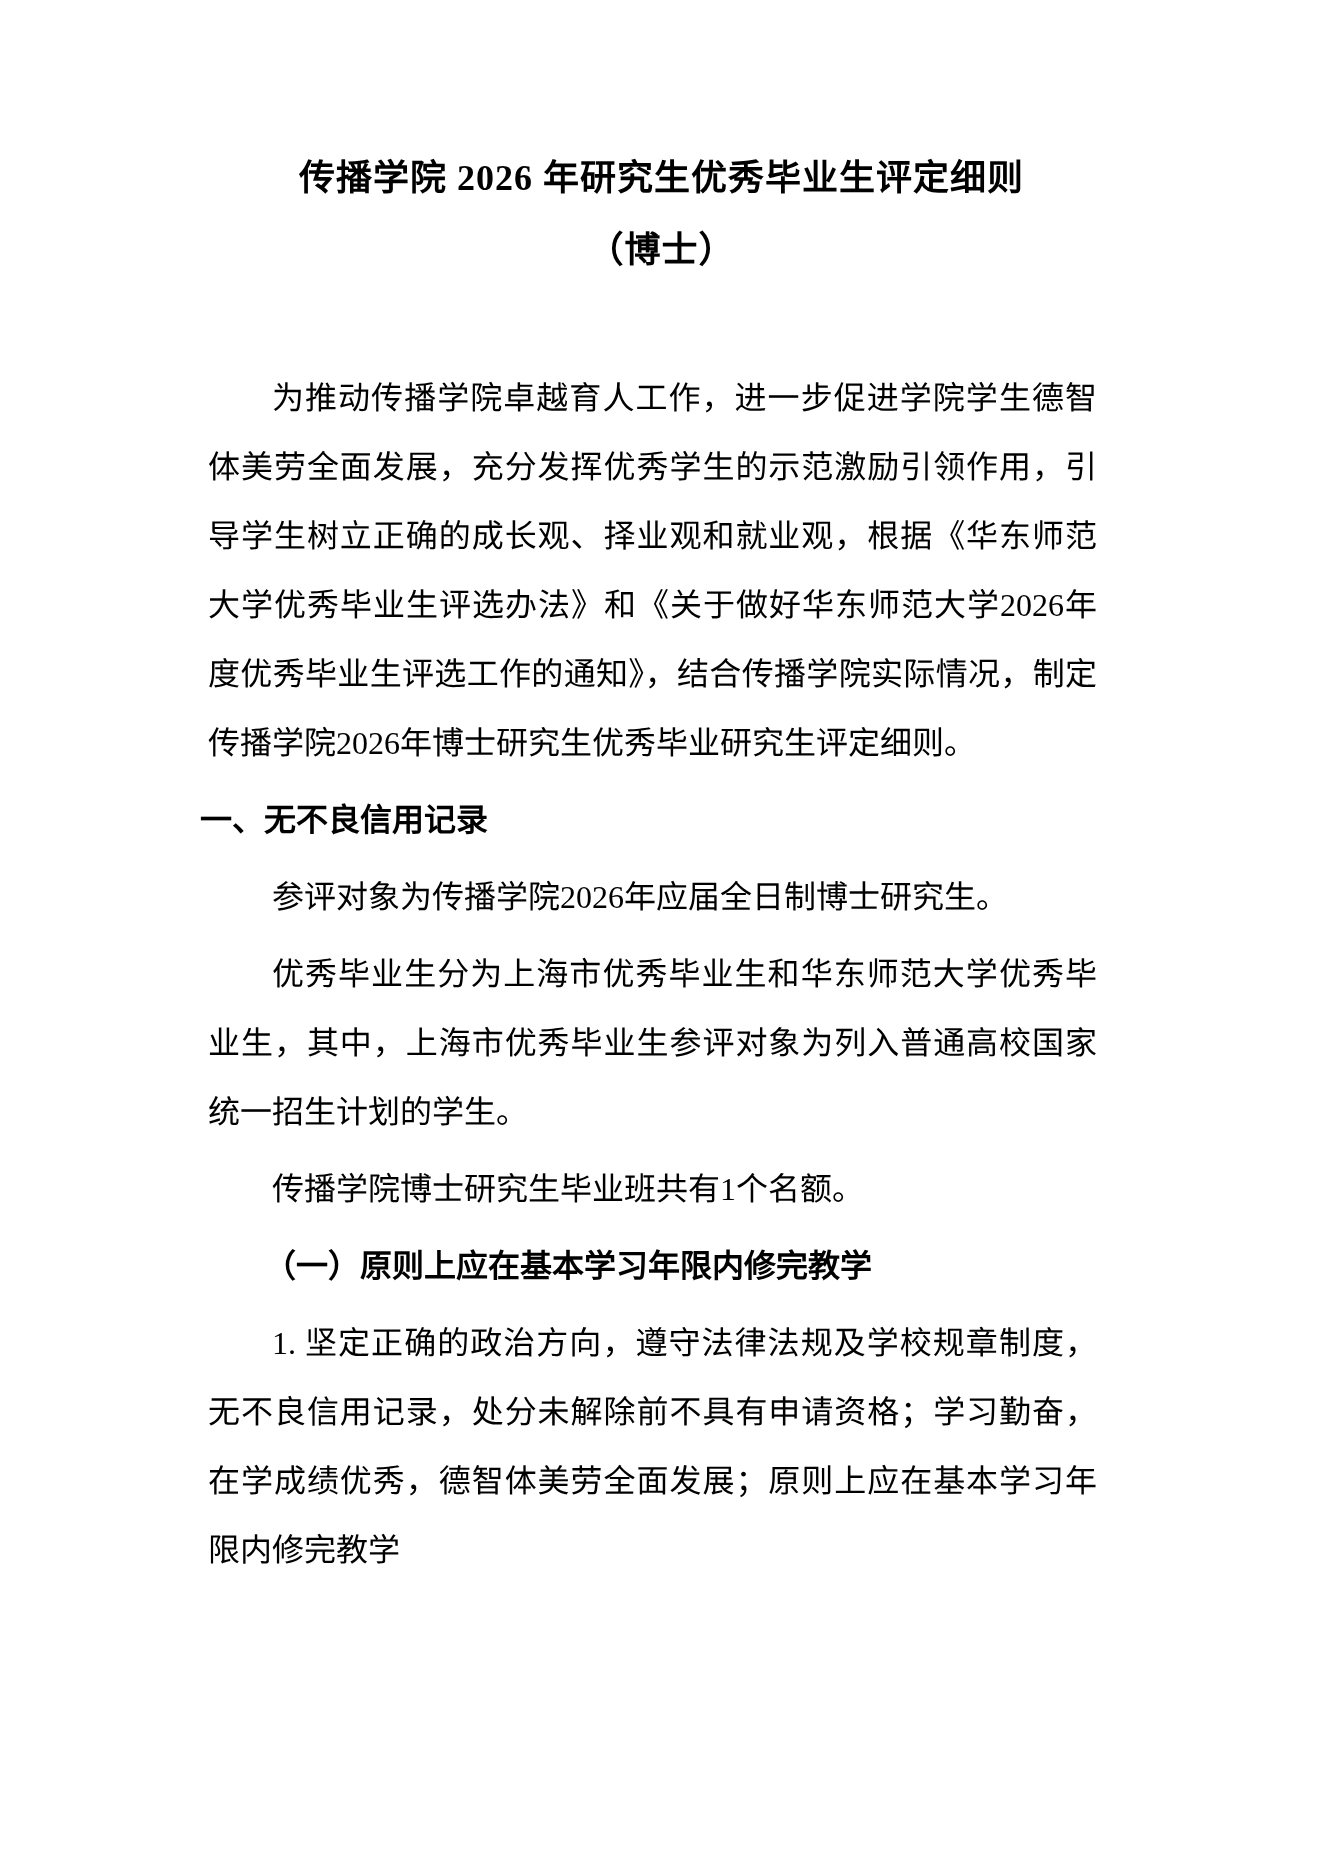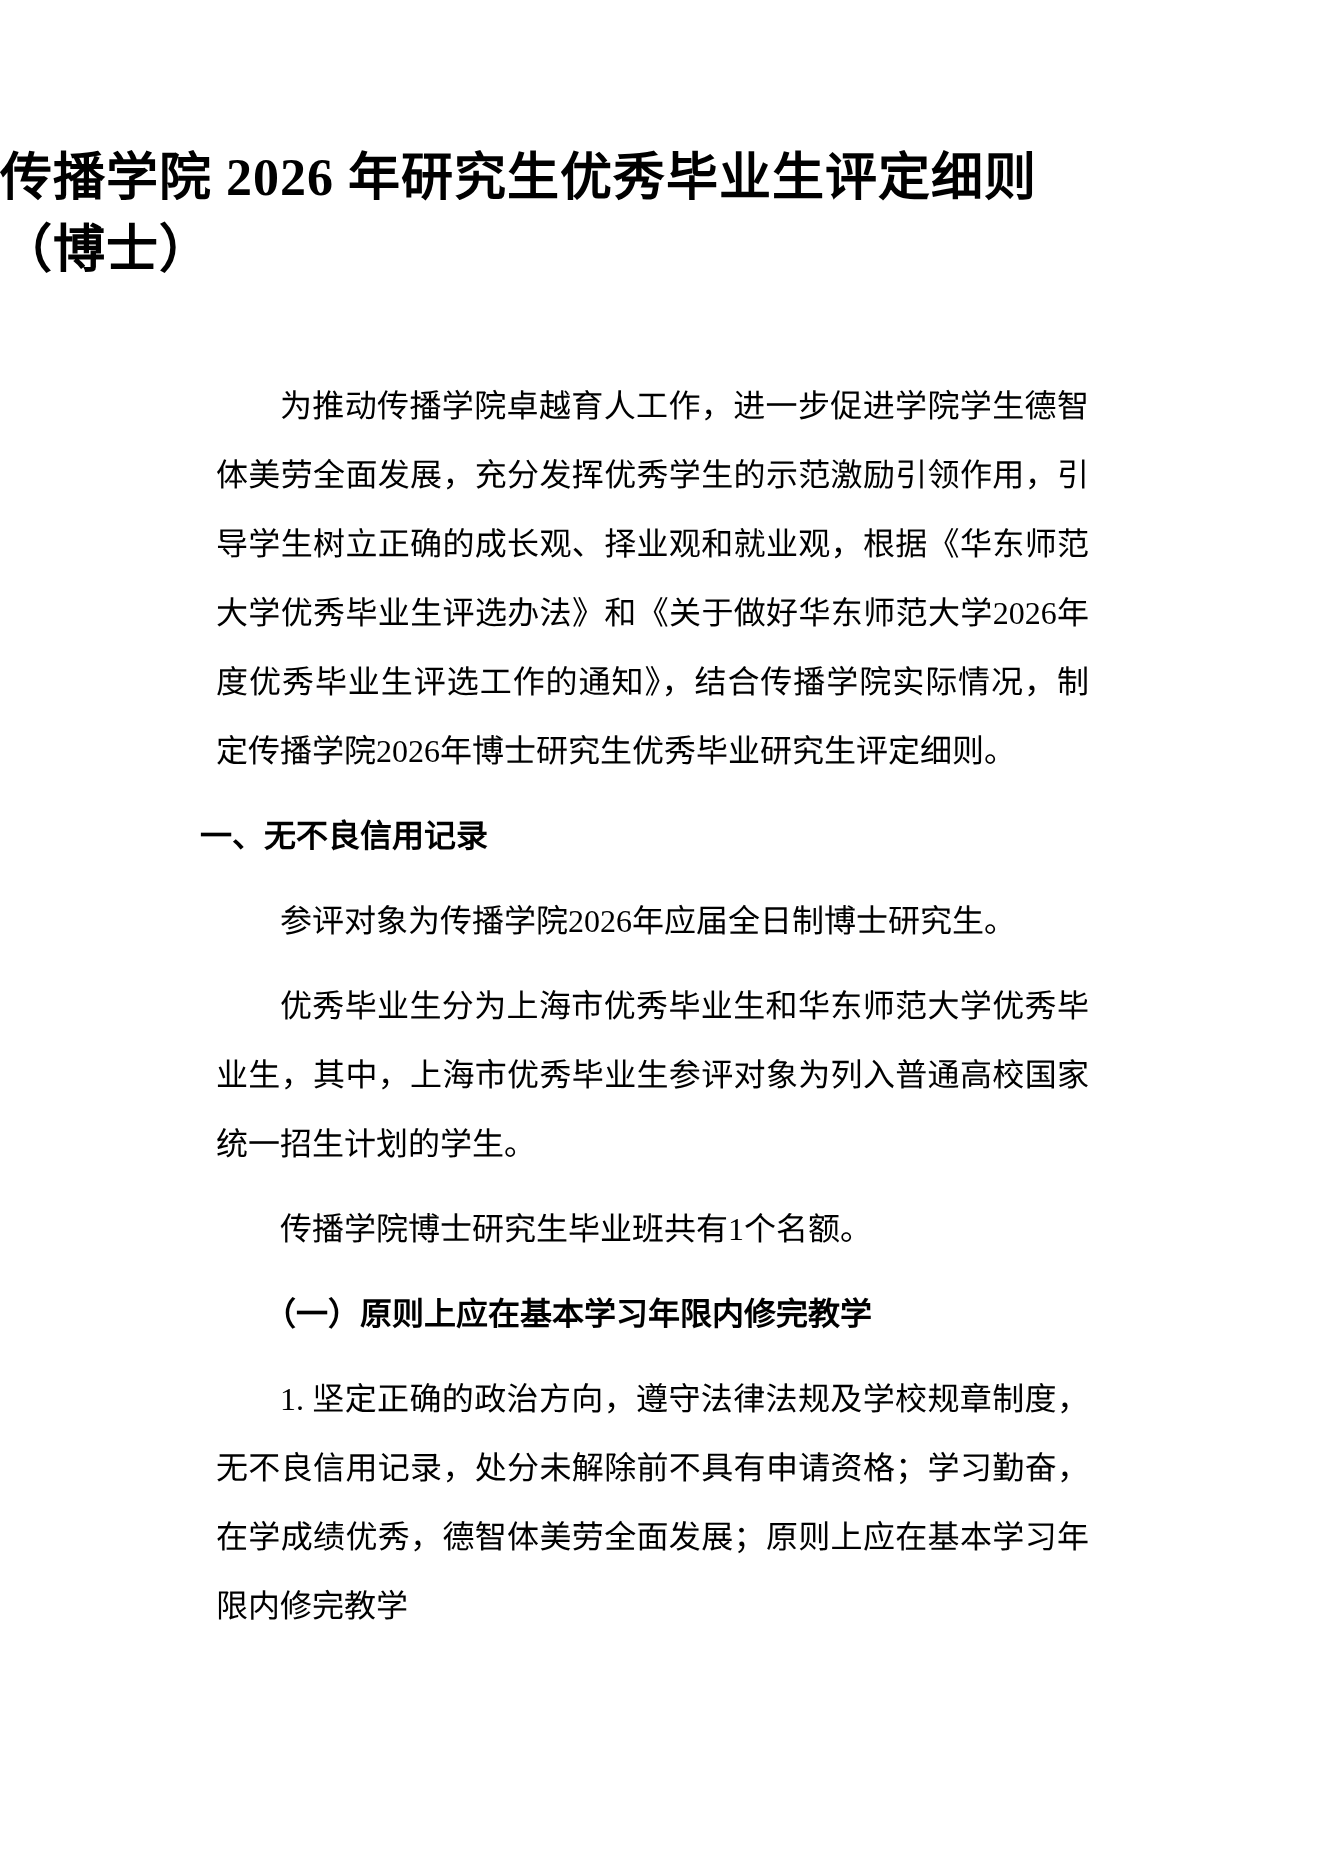--- a/index.html
+++ b/index.html
@@ -15,35 +15,35 @@
     color: #000000;
     overflow: hidden;
     box-sizing: border-box;
   }
   .content {
     box-sizing: border-box;
     padding: 142px 218px 0 200px;
   }
   .title {
     margin: 0 -218px 0 -200px; 
-    text-align: left;
+    text-align: center;
     font-family: "Liberation Serif", "DejaVu Serif", serif;
     font-weight: 700;
-    font-size: 52px;
+    font-size: 36px;
     line-height: 72px;
     letter-spacing: 1px;
   }
   .title-line {
     display: block;
   }
   .spacer {
     height: 70px;
   }
   p.body {
-    margin: 16px;
+    margin: 8px;
     font-family: "Liberation Serif", "DejaVu Serif", serif;
     font-weight: 400;
     font-size: 32px;
     line-height: 69px;
     text-align: justify;
     text-justify: inter-ideograph;
     text-indent: 2em;
   }
   h2.section {
     margin: 0;

